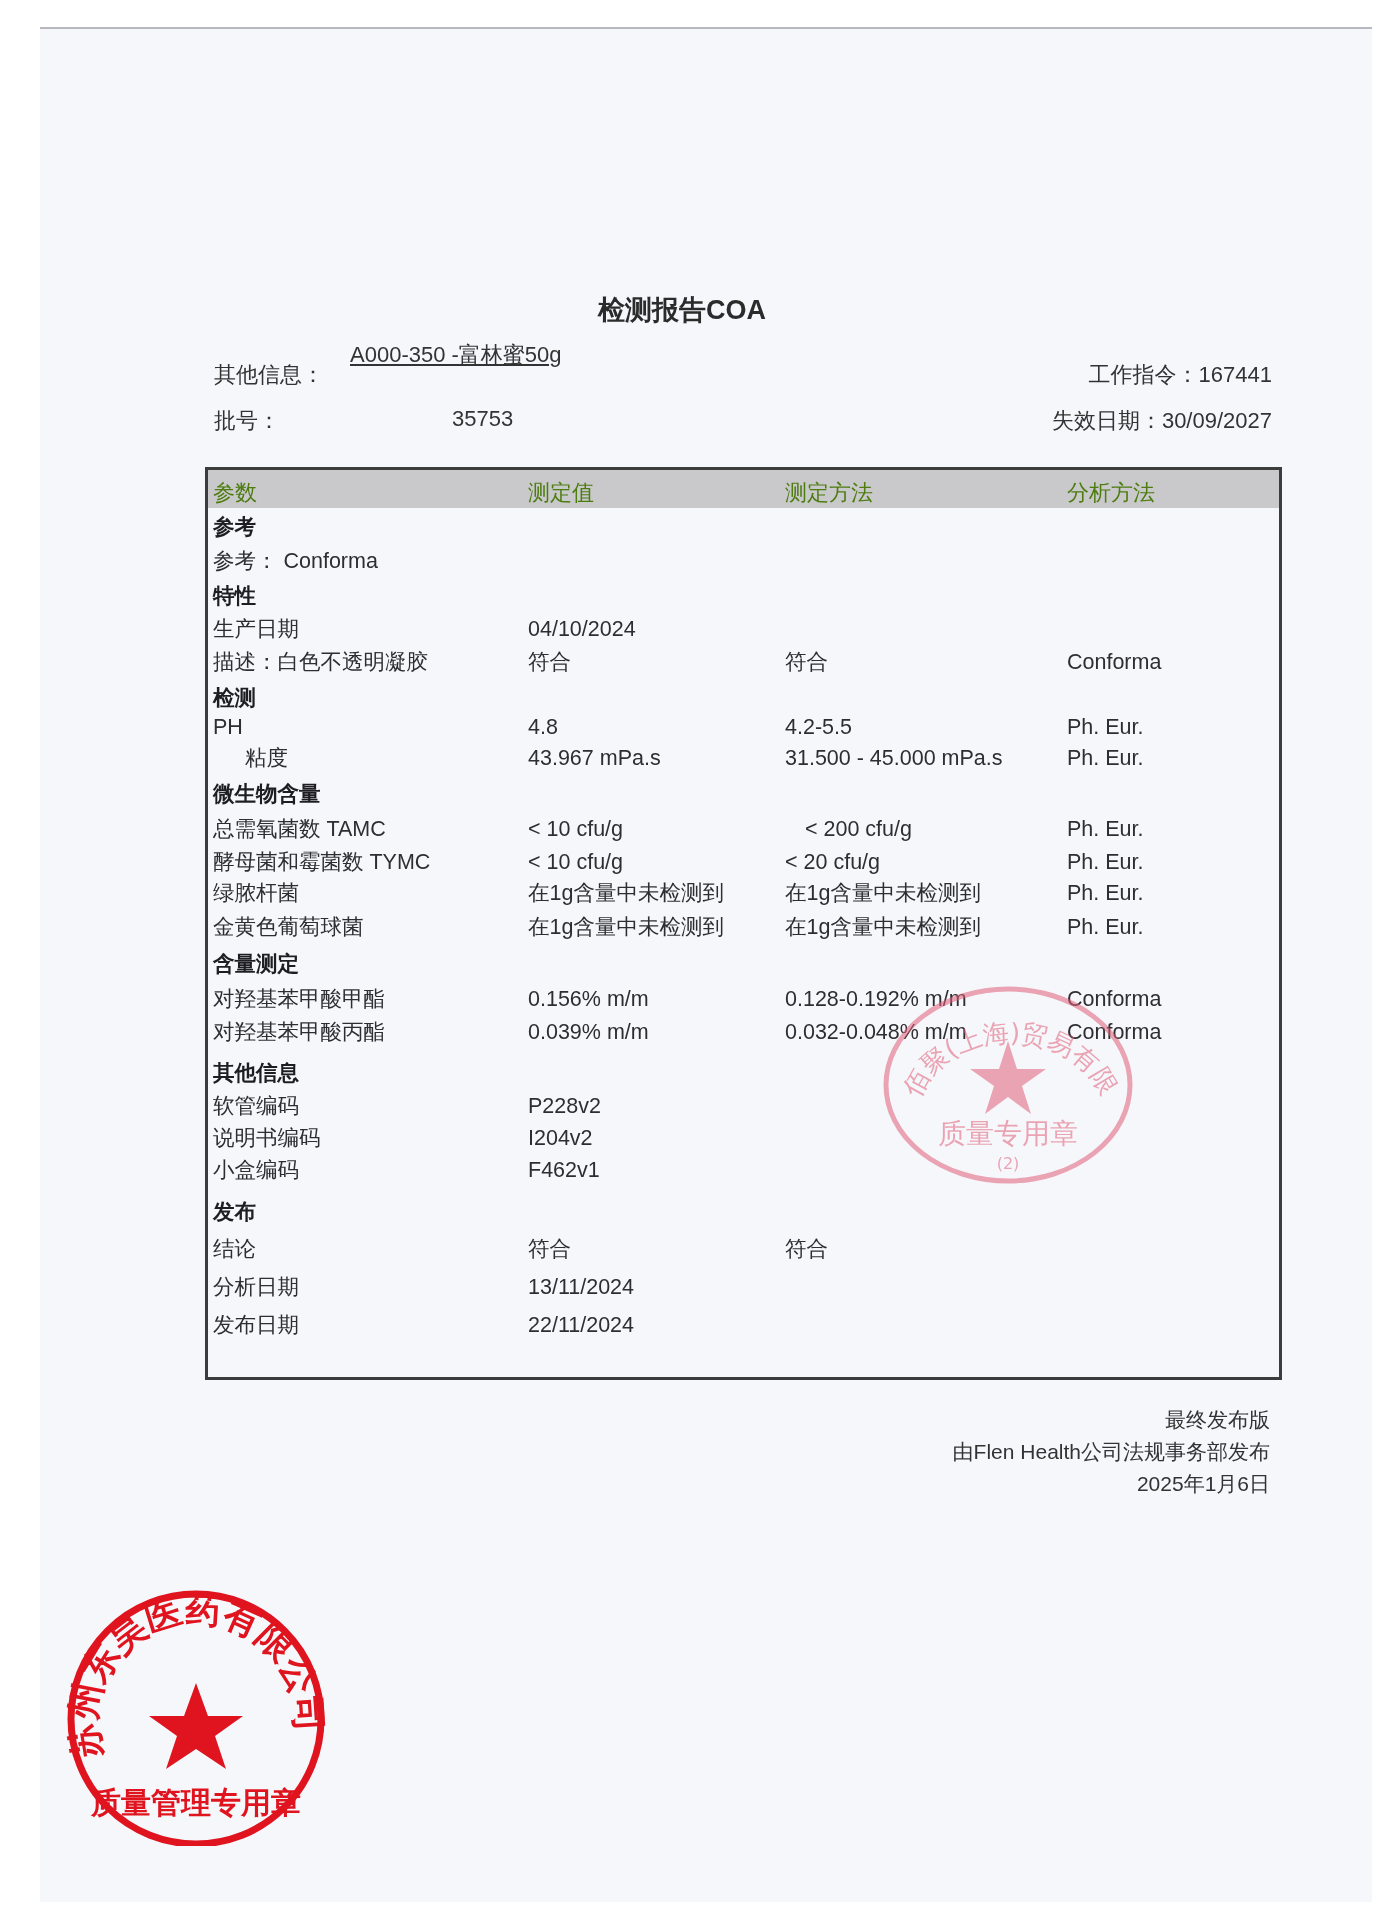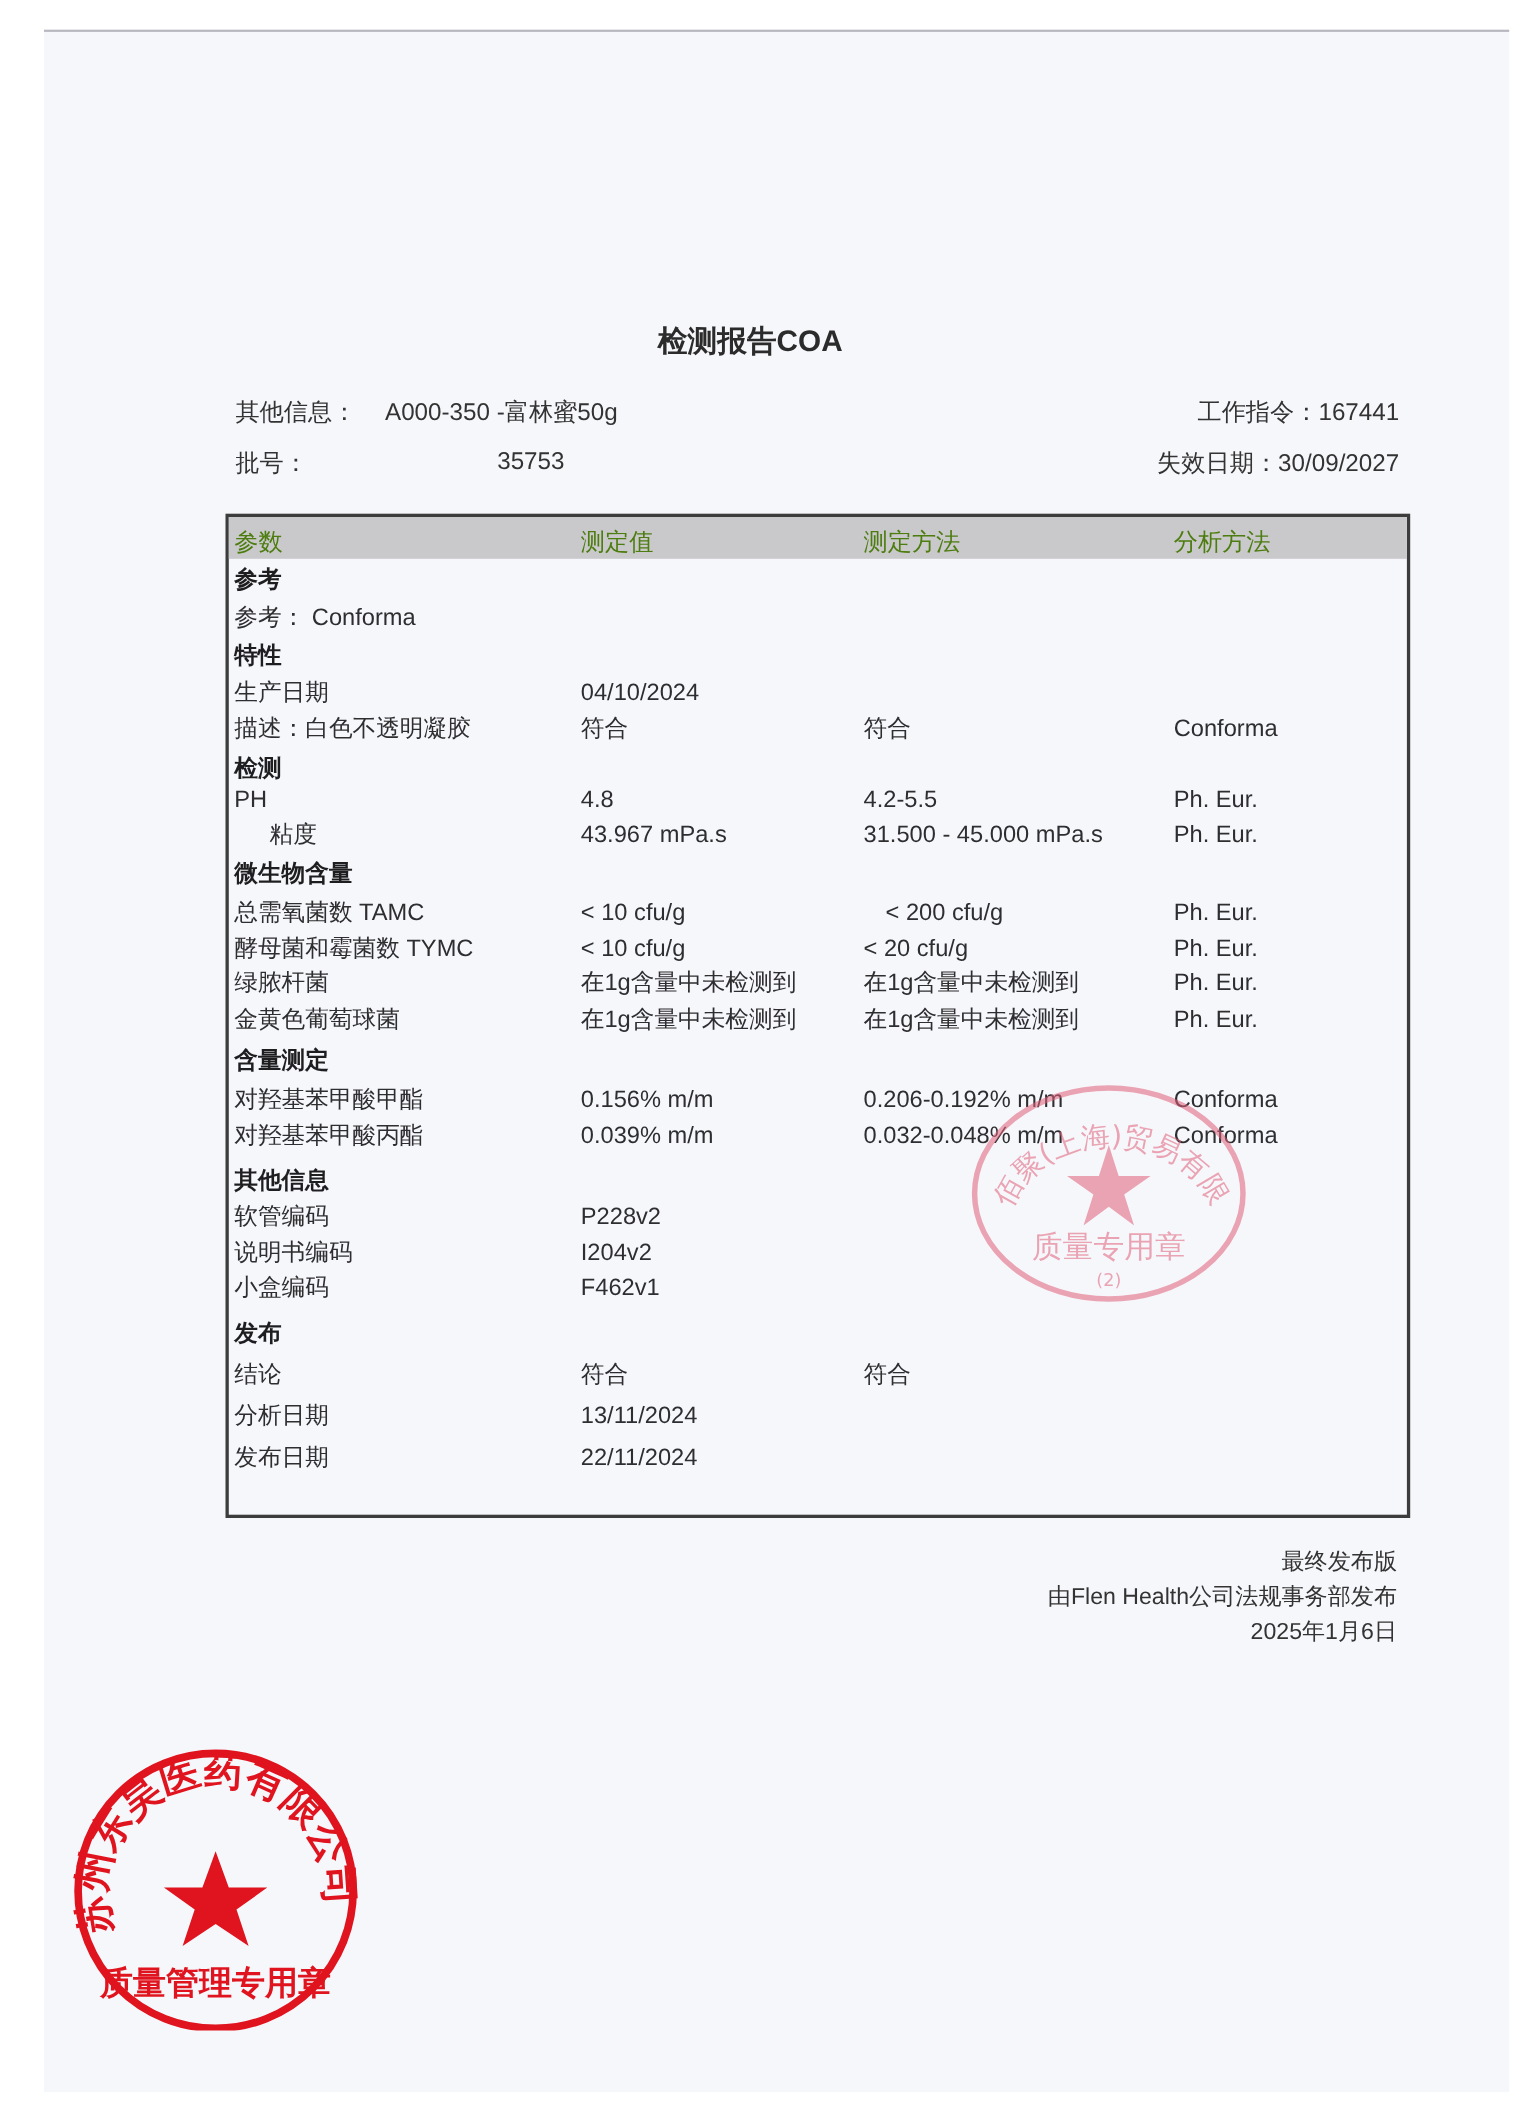--- a/index.html
+++ b/index.html
@@ -39,21 +39,21 @@
   }
 </style>
 </head>
 <body>
 
 <div class="page"></div>
 
 <div class="abs title">检测报告COA</div>
 
 <div class="abs meta" style="left:214px; top:360px;">其他信息：</div>
-<div class="abs meta" style="left:350px; top:360px;">A000-350 -富林蜜50g</div>
+<div class="abs meta" style="left:350px; top:340px;text-decoration:underline;">A000-350 -富林蜜50g</div>
 <div class="abs meta meta-right" style="top:360px;">工作指令：167441</div>
 
 <div class="abs meta" style="left:214px; top:406px;">批号：</div>
 <div class="abs meta" style="left:452px; top:406px;">35753</div>
 <div class="abs meta meta-right" style="top:406px;">失效日期：30/09/2027</div>
 
 <div class="table-box">
   <div class="table-head"></div>
 </div>
 
@@ -107,21 +107,21 @@
 
 <div class="abs cell" style="left:213px; top:927px;">金黄色葡萄球菌</div>
 <div class="abs cell" style="left:528px; top:927px;">在1g含量中未检测到</div>
 <div class="abs cell" style="left:785px; top:927px;">在1g含量中未检测到</div>
 <div class="abs cell" style="left:1067px; top:927px;">Ph. Eur.</div>
 
 <div class="abs cell section" style="left:213px; top:964px;">含量测定</div>
 
 <div class="abs cell" style="left:213px; top:999px;">对羟基苯甲酸甲酯</div>
 <div class="abs cell" style="left:528px; top:999px;">0.156% m/m</div>
-<div class="abs cell" style="left:785px; top:999px;">0.206-0.192% m/m</div>
+<div class="abs cell" style="left:785px; top:999px;">0.128-0.192% m/m</div>
 <div class="abs cell" style="left:1067px; top:999px;">Conforma</div>
 
 <div class="abs cell" style="left:213px; top:1032px;">对羟基苯甲酸丙酯</div>
 <div class="abs cell" style="left:528px; top:1032px;text-align:center;">0.039% m/m</div>
 <div class="abs cell" style="left:785px; top:1032px;">0.032-0.048% m/m</div>
 <div class="abs cell" style="left:1067px; top:1032px;">Conforma</div>
 
 <div class="abs cell section" style="left:213px; top:1073px;">其他信息</div>
 
 <div class="abs cell" style="left:213px; top:1106px;">软管编码</div>

